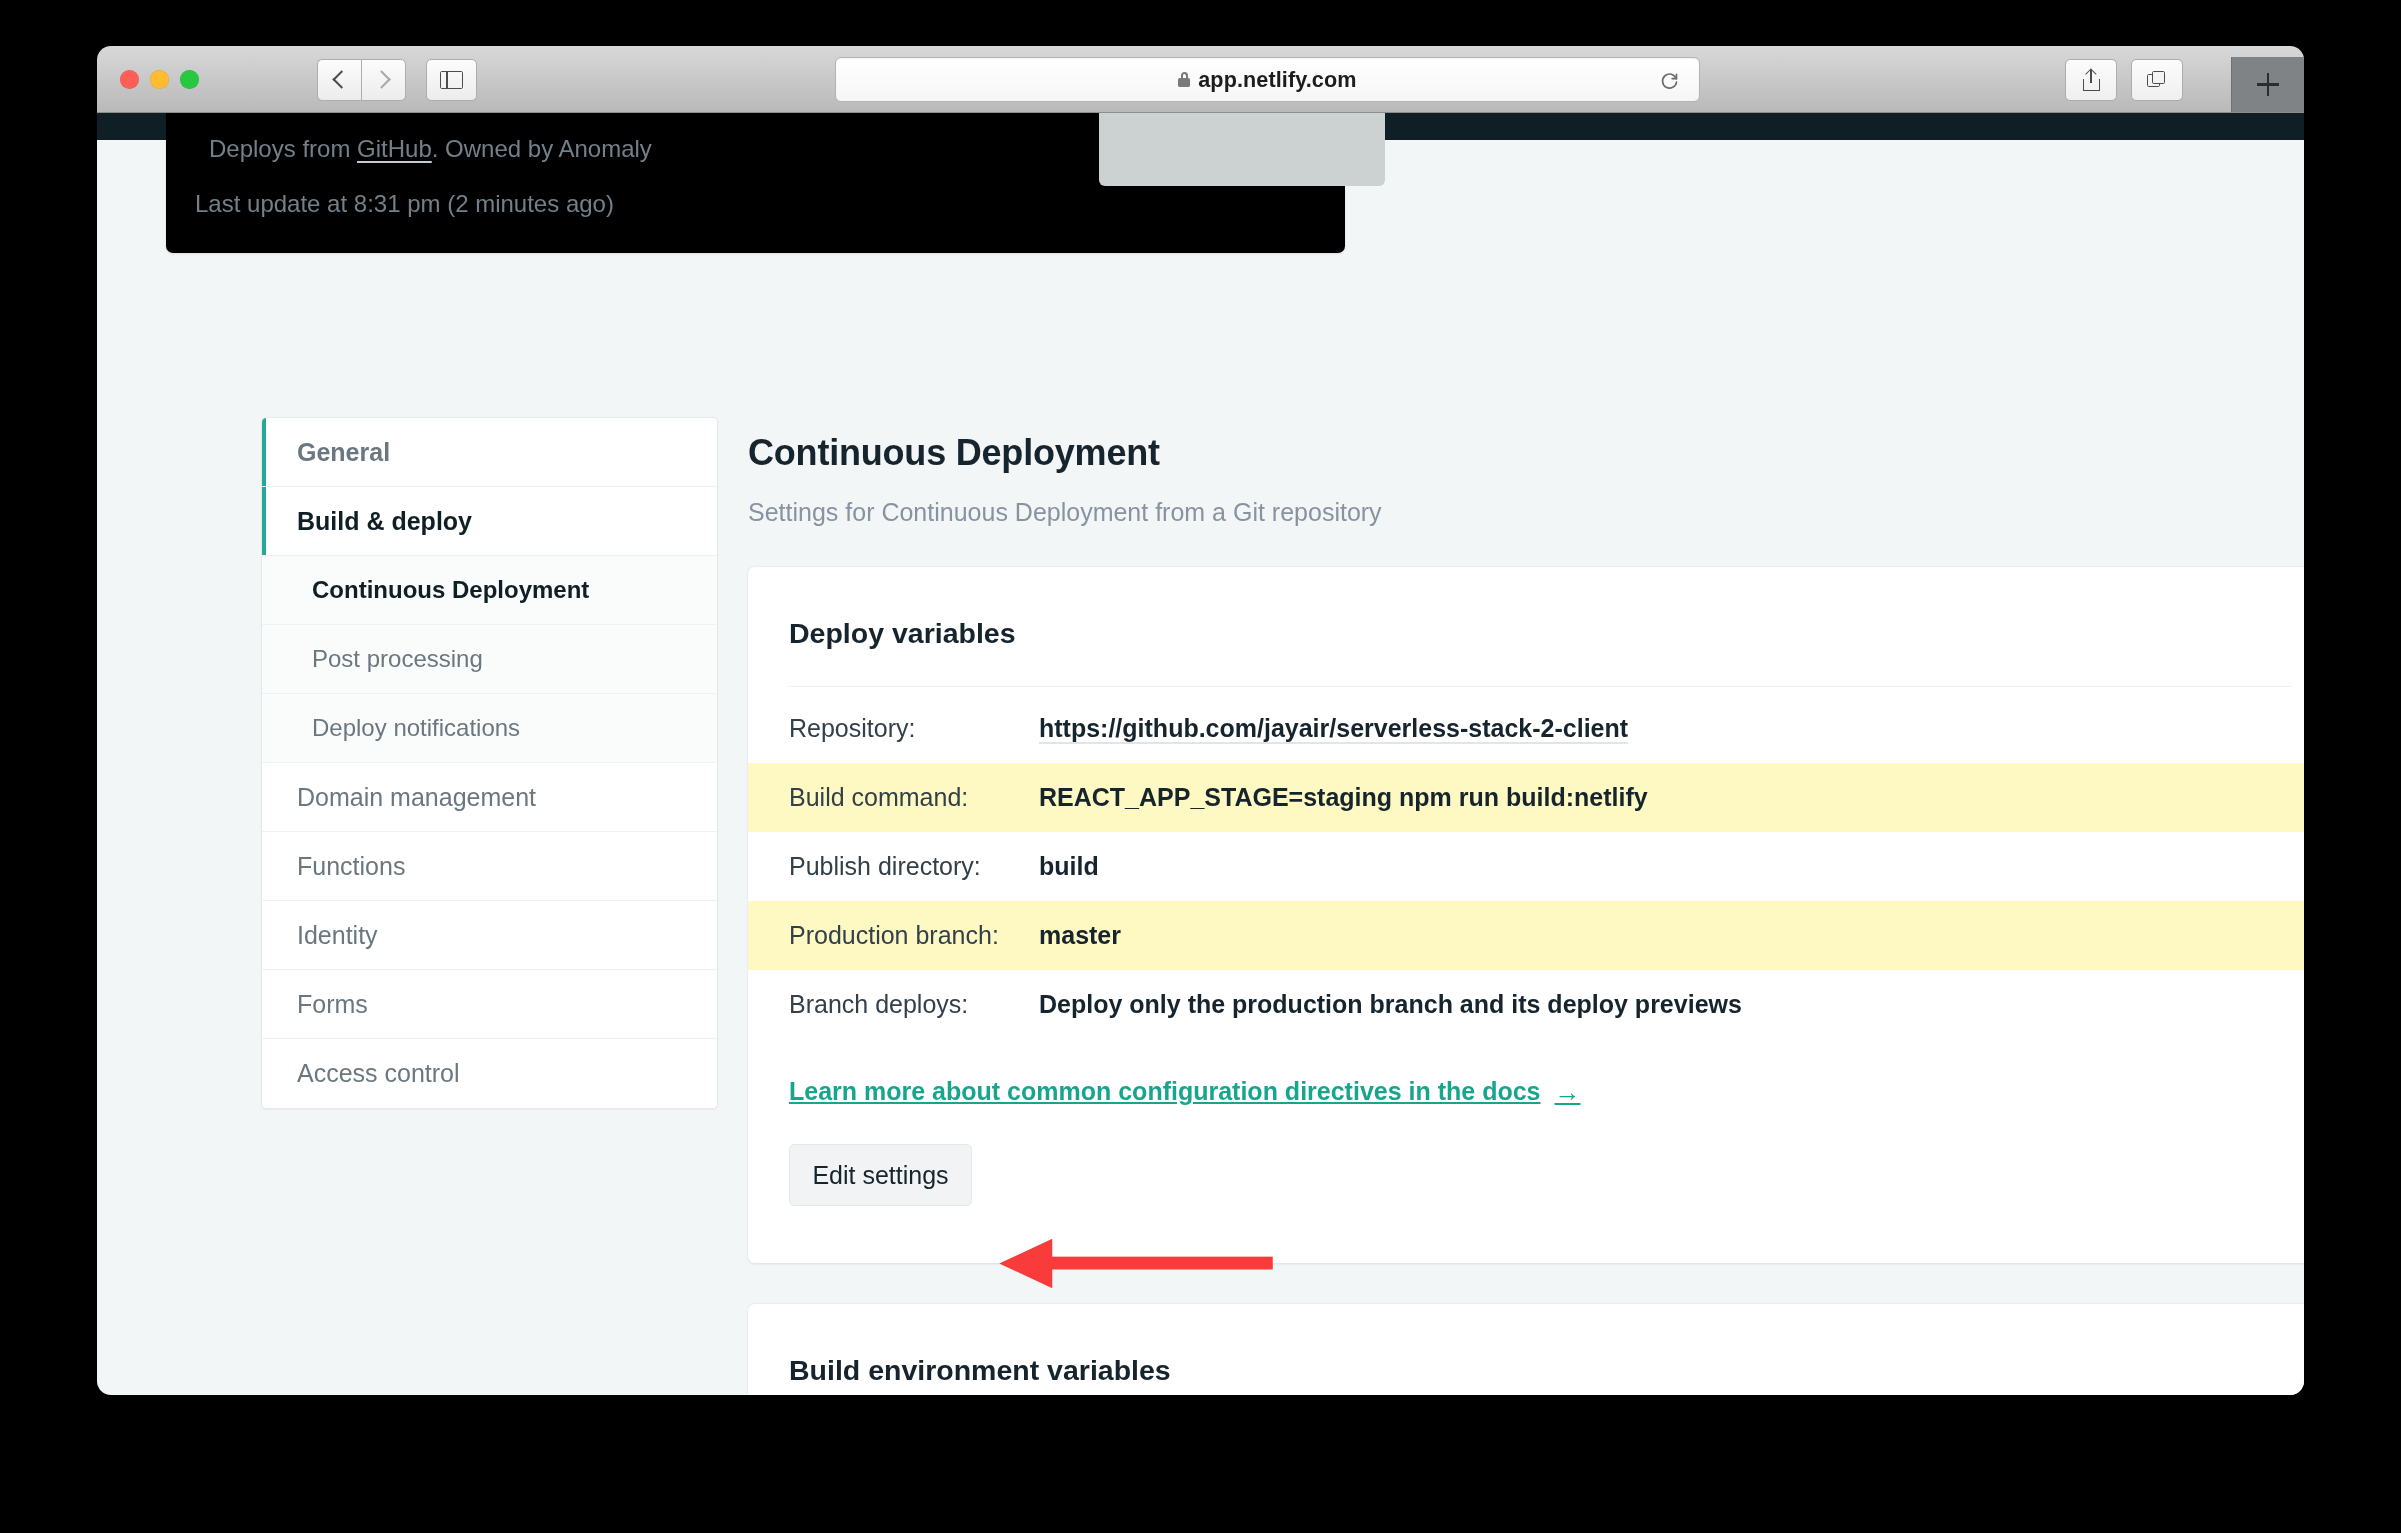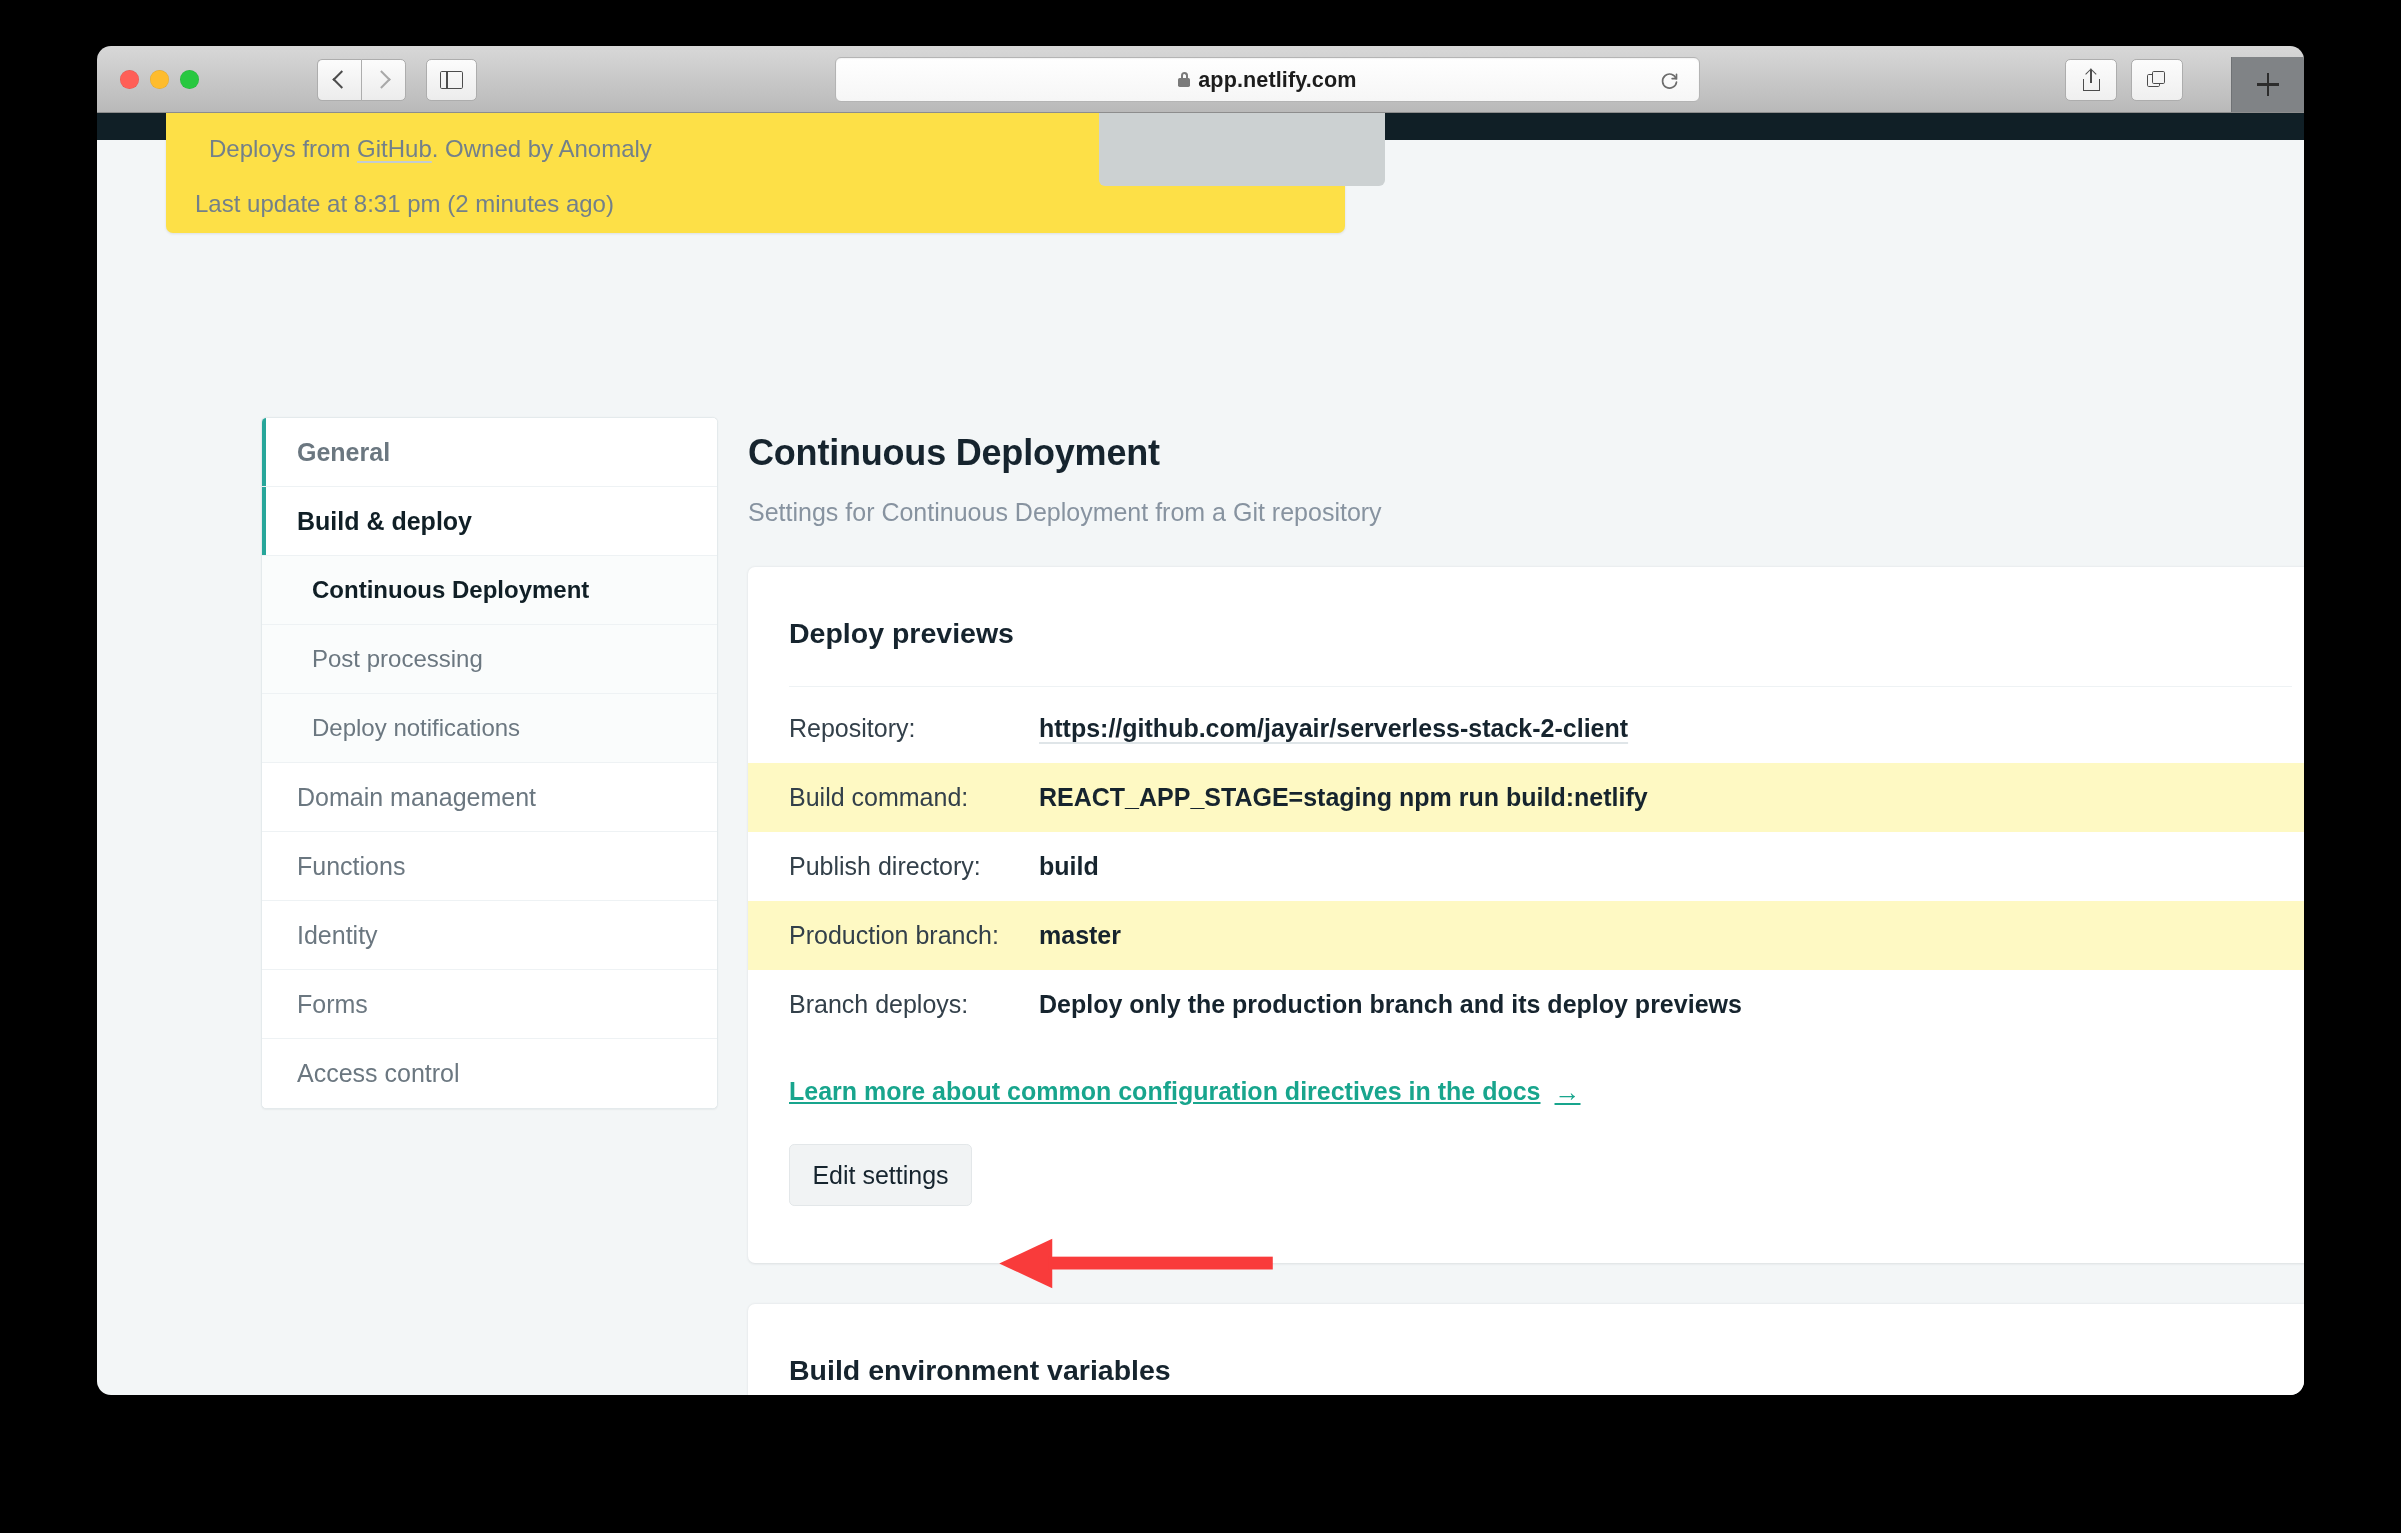--- a/index.html
+++ b/index.html
@@ -137,22 +137,22 @@
   .topnav {
     position: absolute; left: 0; top: 0;
     width: 100%; height: 27px;
     background: #101f26;
   }
 
   
   .topcard {
     position: absolute;
     left: 69px; top: 0;
-    width: 1179px; height: 120px;
-    background: #fde047;
+    width: 1179px; height: 140px;
+    background: #000000;
     border-radius: 0 0 7px 7px;
     box-shadow: 0 0.9px 2.6px rgba(16,31,38,.10);
   }
   .topcard .line1 { position: absolute; left: 43px; top: 22.4px; font-size: 24px; color: #73808a; white-space: nowrap; }
   .topcard .line2 { position: absolute; left: 29px; top: 77px; font-size: 24px; color: #73808a; white-space: nowrap; }
   .glink { color: #73808a; text-decoration: underline; text-underline-offset: 4.3px; text-decoration-thickness: 1.7px; text-decoration-color: #c3ccd2; }
   .placeholder {
     position: absolute;
     left: 933px; top: 0;
     width: 286px; height: 73px;
@@ -354,21 +354,21 @@
       <div class="navitem">
         <span>Access control</span>
       </div>
     </nav>
 
     <main class="main">
       <h1 class="page-title">Continuous Deployment</h1>
       <div class="page-sub">Settings for Continuous Deployment from a Git repository</div>
 
       <section class="card">
-        <div class="card-title">Deploy previews</div>
+        <div class="card-title">Deploy variables</div>
         <div class="card-rule"></div>
 
         <div class="rows">
           <div class="row">
             <div class="k">Repository:</div>
             <div class="v link">https://github.com/jayair/serverless-stack-2-client</div>
           </div>
           <div class="row alt">
             <div class="k">Build command:</div>
             <div class="v">REACT_APP_STAGE=staging npm run build:netlify</div>

